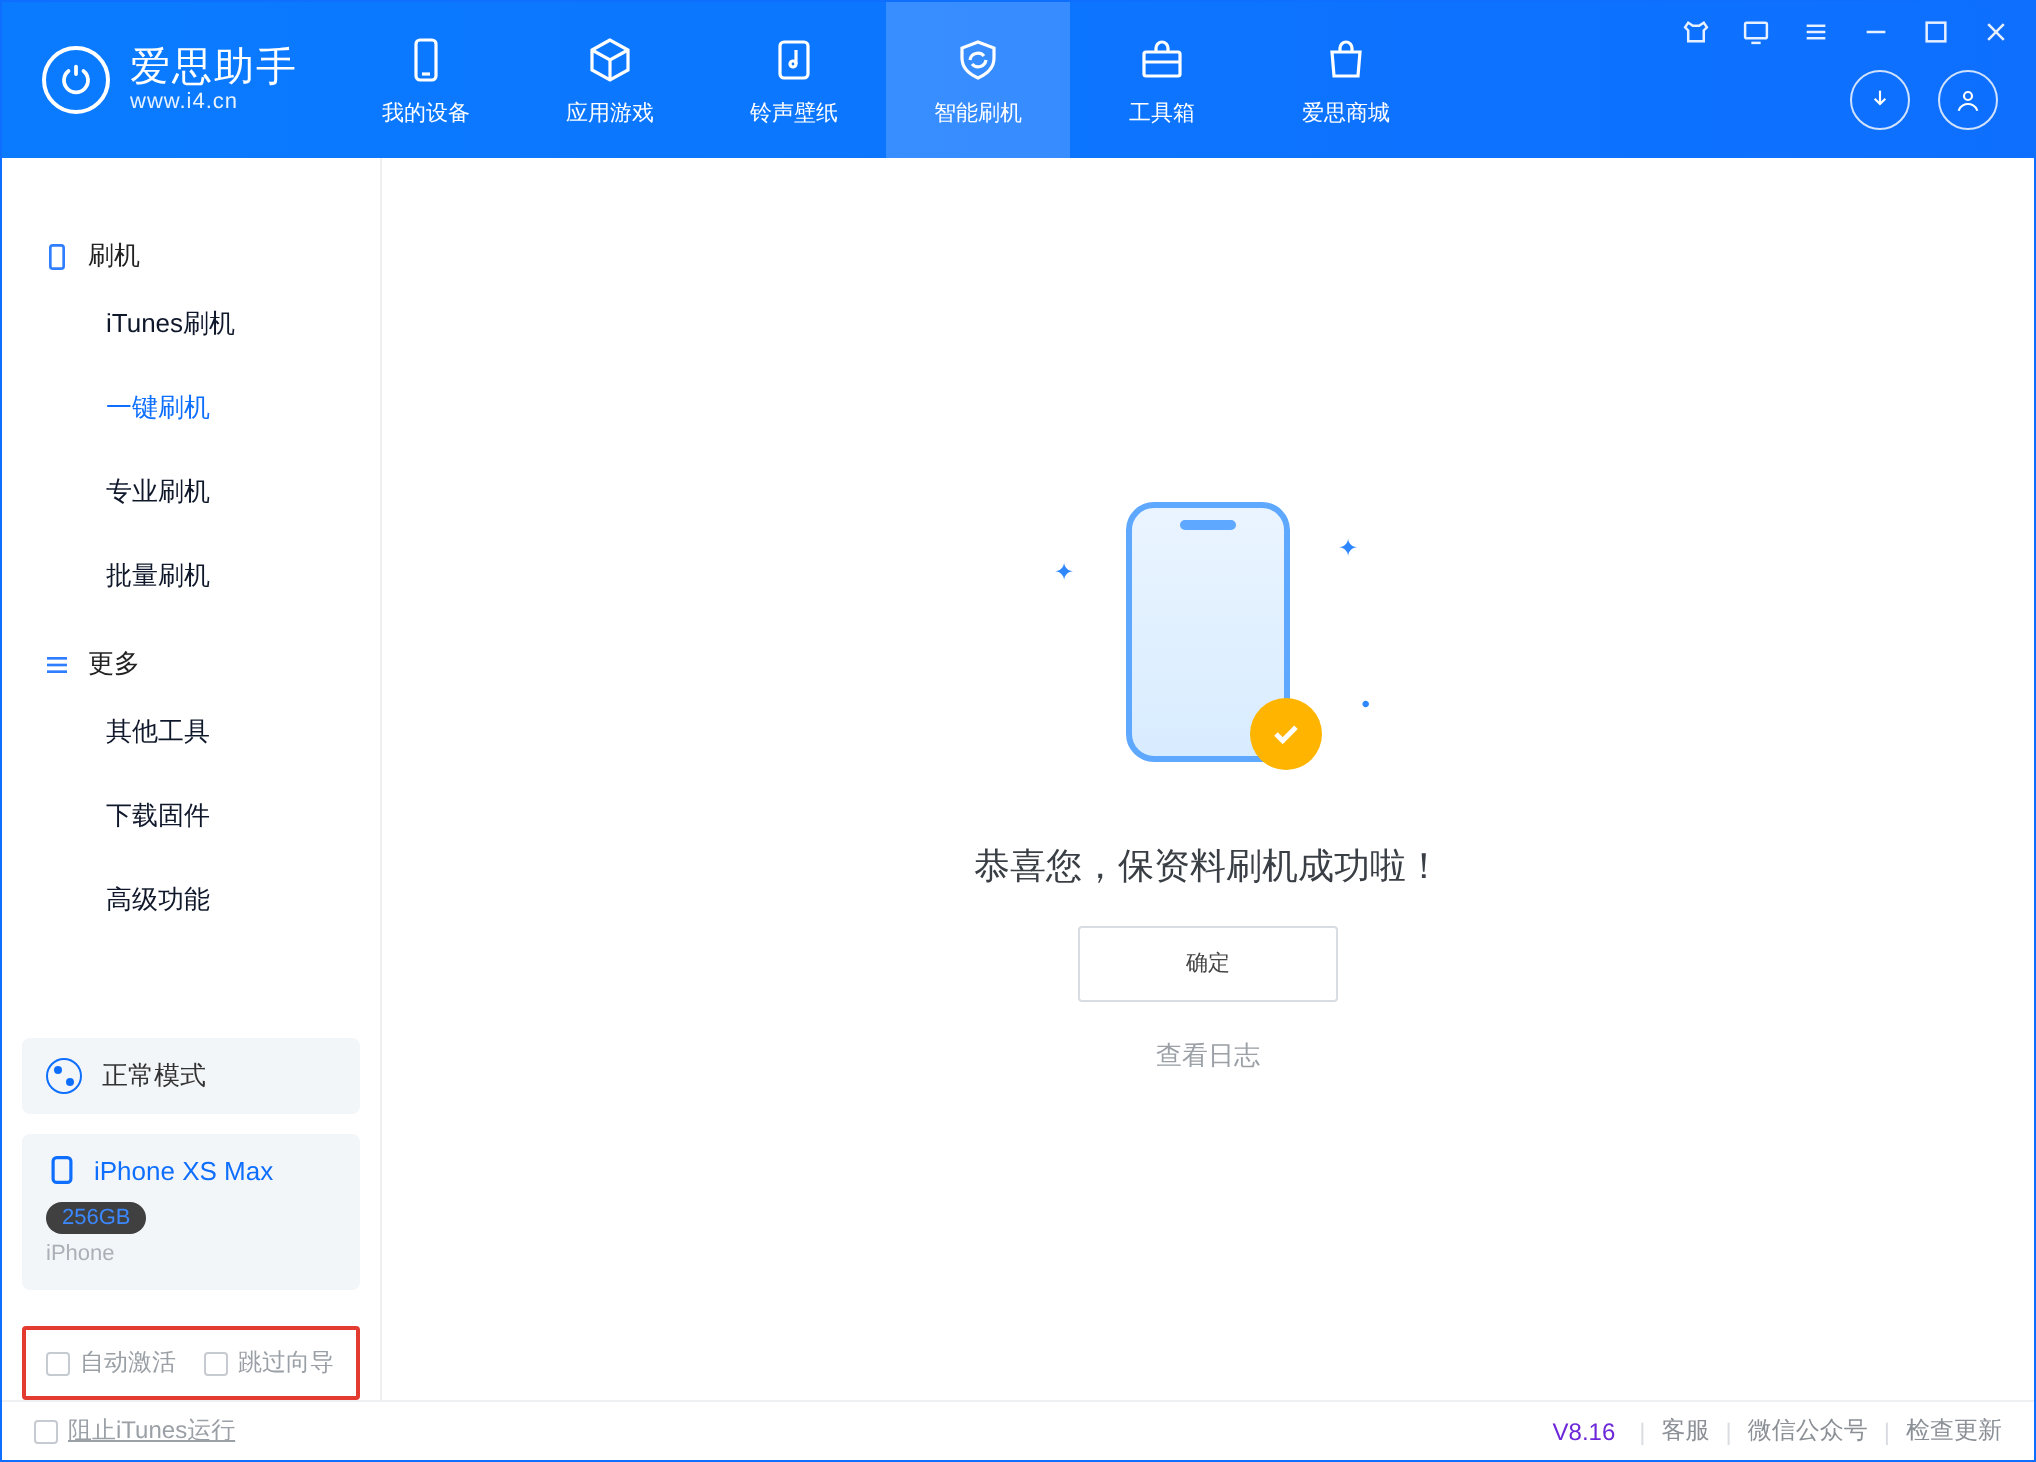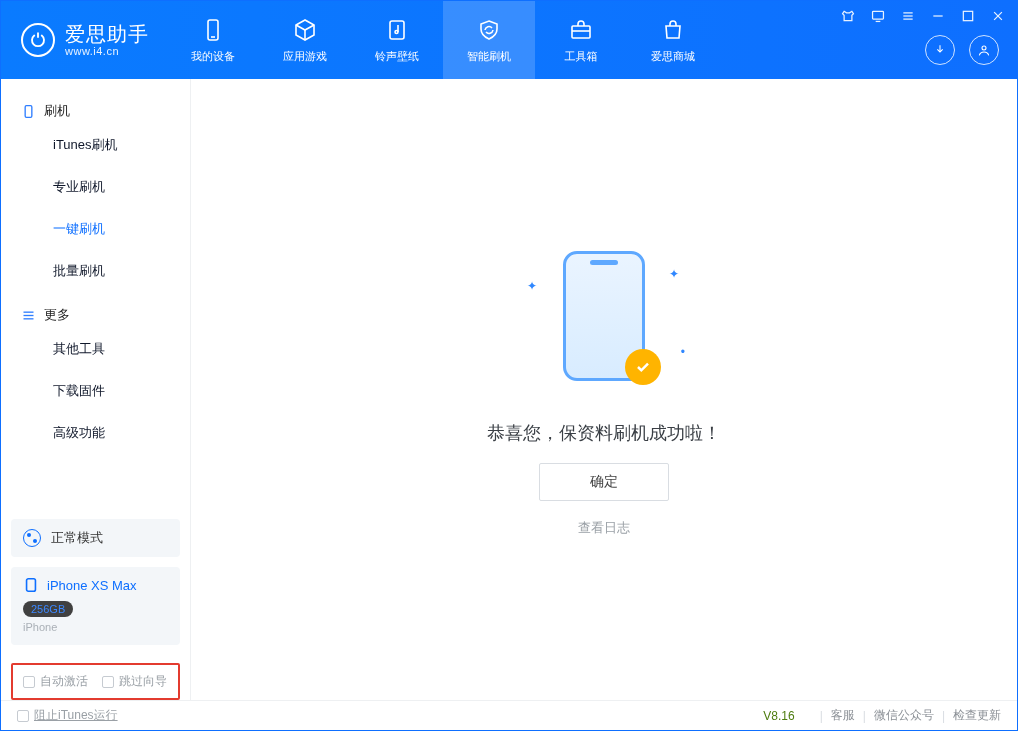--- a/index.html
+++ b/index.html
@@ -17,21 +17,21 @@
 .nav-item .nic{width:26px;height:26px;display:flex;align-items:center;justify-content:center;}
 .nav-item .nic svg{width:24px;height:24px;stroke:#fff;fill:none;stroke-width:1.6;}
 .win-small{position:absolute;top:6px;right:10px;display:flex;gap:12px;}
 .win-small .wbtn{width:18px;height:18px;display:flex;align-items:center;justify-content:center;cursor:pointer;opacity:.9;}
 .win-small svg{stroke:#fff;stroke-width:1.6;fill:none;}
 .header-right{position:absolute;right:18px;bottom:14px;display:flex;gap:14px;}
 .header-right .rbtn{width:30px;height:30px;border:1.5px solid rgba(255,255,255,.8);border-radius:50%;display:flex;align-items:center;justify-content:center;cursor:pointer;}
 .header-right svg{stroke:#fff;fill:none;stroke-width:1.6;}
 .body{display:flex;height:calc(100% - 78px - 30px);}
 .sidebar{width:190px;border-right:1px solid #eef0f2;display:flex;flex-direction:column;font-size:13px;color:#333;}
-.sb-scroll{flex:1;padding-top:9px;}
+.sb-scroll{flex:1;padding-top:26px;}
 .sb-group{padding:14px 0 4px 20px;display:flex;align-items:center;gap:8px;color:#222;font-weight:500;}
 .sb-group .gicon{width:15px;height:15px;display:flex;align-items:center;justify-content:center;}
 .sb-group svg{stroke:#2f7eff;fill:none;stroke-width:1.6;}
 .sb-item{padding:12px 0 12px 52px;cursor:pointer;color:#0f172a;}
 .sb-item.active{color:#0e6fff;}
 .sb-lower{padding:8px 10px 14px 10px;}
 .mode-pill{background:#f3f6f9;border-radius:4px;padding:10px 12px;display:flex;align-items:center;gap:10px;color:#333;font-size:13px;margin-bottom:10px;}
 .mode-pill .micon{width:18px;height:18px;border:1.5px solid #0e6fff;border-radius:50%;position:relative;}
 .mode-pill .micon::before,.mode-pill .micon::after{content:"";position:absolute;background:#0e6fff;border-radius:50%;}
 .mode-pill .micon::before{width:4px;height:4px;top:3px;left:3px;}
@@ -50,28 +50,28 @@
 .phone-wrap{position:relative;width:170px;height:160px;}
 .phone{position:absolute;left:50%;top:8px;transform:translateX(-50%);width:82px;height:130px;border:3px solid #5ea8ff;border-radius:14px;background:linear-gradient(180deg,#eaf4ff 0%,#d8ecff 100%);}
 .phone::before{content:"";position:absolute;left:50%;top:6px;transform:translateX(-50%);width:28px;height:5px;background:#5ea8ff;border-radius:3px;}
 .check-badge{position:absolute;right:28px;bottom:18px;width:36px;height:36px;background:#ffb400;border-radius:50%;display:flex;align-items:center;justify-content:center;}
 .check-badge svg{stroke:#fff;stroke-width:3;fill:none;}
 .spark{position:absolute;color:#2f87ff;font-size:12px;}
 .s1{left:8px;top:36px;}
 .s2{right:10px;top:24px;}
 .s3{right:4px;bottom:44px;}
 .msg{font-size:18px;color:#3a3f45;}
-.ok-btn{width:130px;height:38px;border:1px solid #d9dde2;background:#fff;color:#444;font-size:14px;cursor:pointer;border-radius:2px;}
+.ok-btn{width:130px;height:38px;border:1px solid #d9dde2;background:#fff;color:#444;font-size:11px;cursor:pointer;border-radius:2px;}
 .log-link{color:#9aa0a6;font-size:13px;cursor:pointer;}
 .footer{position:absolute;left:0;right:0;bottom:0;height:30px;border-top:1px solid #eef0f2;display:flex;align-items:center;font-size:12px;color:#9aa0a6;padding:0 16px;gap:10px;}
 .footer .chk{color:#9aa0a6;text-decoration:underline;}
 .footer-right{margin-left:auto;display:flex;align-items:center;gap:8px;}
 .footer-right .sep{color:#d9dde2;}
 .flink{cursor:pointer;color:#8b9096;}
-.version{color:#4d7c0f;margin-right:17px;}
+.version{color:#6d28d9;margin-right:4px;}
 </style>
 </head>
 <body>
 
 <div class="header">
   <div class="logo-area">
     <div class="logo-badge">
       <svg viewBox="0 0 24 24">
           <path d="M12 3v5" stroke="#fff" stroke-width="2.5" stroke-linecap="round"></path>
           <path d="M7 6a8 8 0 1 0 10 0" stroke="#fff" stroke-width="2.5" fill="none" stroke-linecap="round"></path>
@@ -201,22 +201,22 @@
     <div class="sb-scroll">
       <div class="sb-group">
         <span class="gicon">
             <svg viewBox="0 0 18 18">
               <rect x="5" y="2" width="8" height="14" rx="1.5"></rect>
             </svg>
           </span>
         <span>刷机</span>
       </div>
       <div class="sb-item">iTunes刷机</div>
+      <div class="sb-item active">一键刷机</div>
       <div class="sb-item">专业刷机</div>
-      <div class="sb-item active">一键刷机</div>
       <div class="sb-item">批量刷机</div>
 
       <div class="sb-group">
         <span class="gicon">
             <svg viewBox="0 0 18 18" stroke="#9aa0a6">
               <line x1="3" y1="5" x2="15" y2="5"></line>
               <line x1="3" y1="9" x2="15" y2="9"></line>
               <line x1="3" y1="13" x2="15" y2="13"></line>
             </svg>
           </span>

